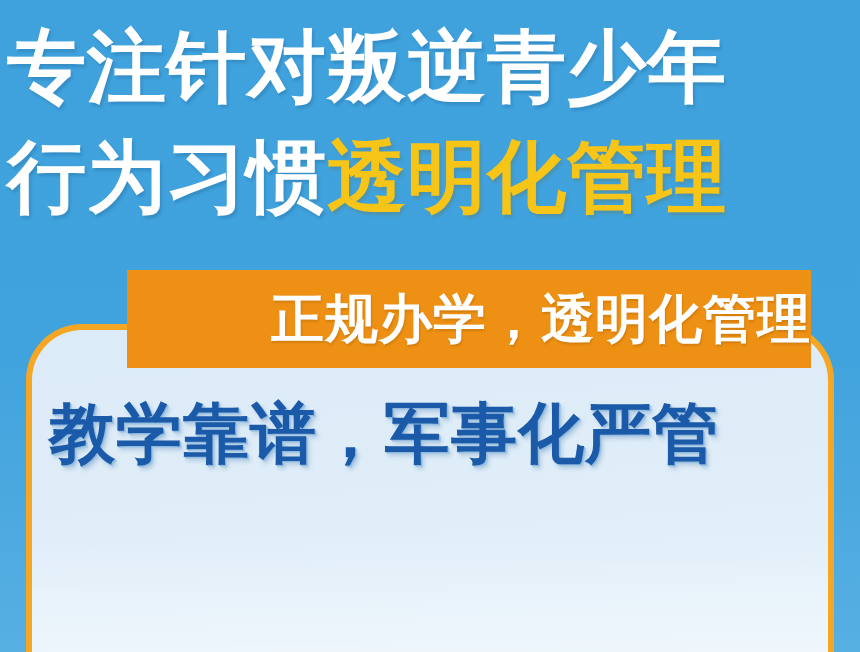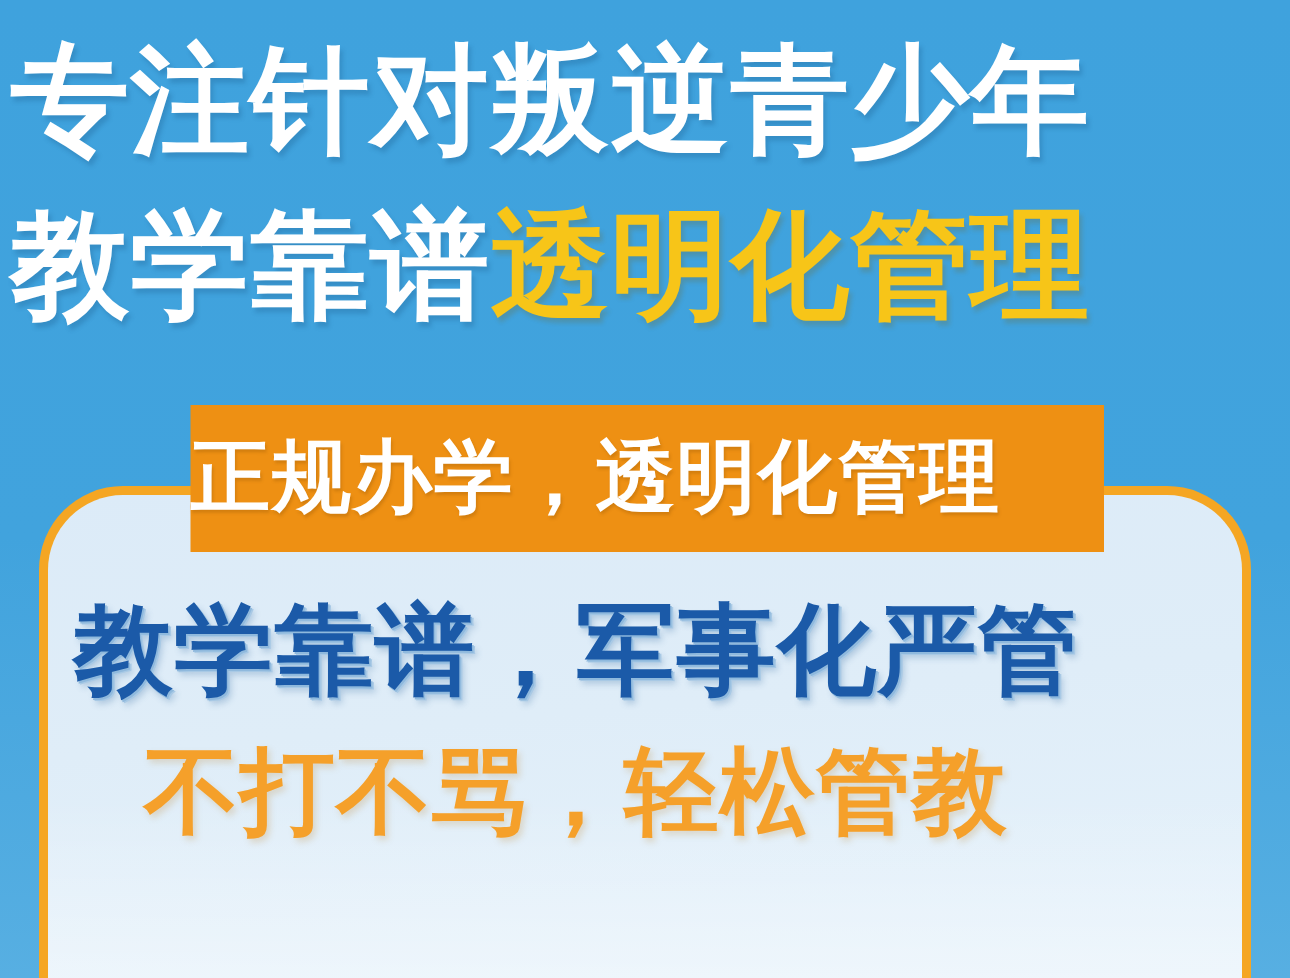--- a/index.html
+++ b/index.html
@@ -75,27 +75,27 @@
     border-top-left-radius: 56px;
     border-top-right-radius: 56px;
     z-index: 1;
   }
 
   
   .banner {
     position: absolute;
     left: 127px;
     top: 270px;
-    width: 609px;
+    width: 684px;
     height: 98px;
     background: #ee9013;
     z-index: 4;
     display: flex;
     align-items: center;
-    justify-content: flex-start;
+    justify-content: flex-end;
   }
 
   .banner-text {
     color: #ffffff;
     font-weight: 700;
     font-size: 53px;
     line-height: 98px;
     letter-spacing: 1px;
     white-space: nowrap;
     text-shadow: 1px 2px 2px rgba(150, 85, 5, 0.30);
@@ -156,26 +156,25 @@
 <body>
 
 <div class="poster">
 
   <div class="card"></div>
   <div class="card-sheen"></div>
 
   <div class="headline">
     <div class="hl-line hl-line-1">专注针对叛逆青少年</div>
     <div class="hl-line hl-line-2">
-      <span class="hl-white">教学靠谱</span><span class="hl-gold">透明化管理</span>
+      <span class="hl-white">行为习惯</span><span class="hl-gold">透明化管理</span>
     </div>
   </div>
 
   <div class="banner">
     <span class="banner-text">正规办学，透明化管理</span>
   </div>
 
   <div class="card-body">
     <div class="card-line card-line-1">教学靠谱，军事化严管</div>
-    <div class="card-line card-line-2">不打不骂，轻松管教</div>
   </div>
 
 </div>
 
 </body></html>

